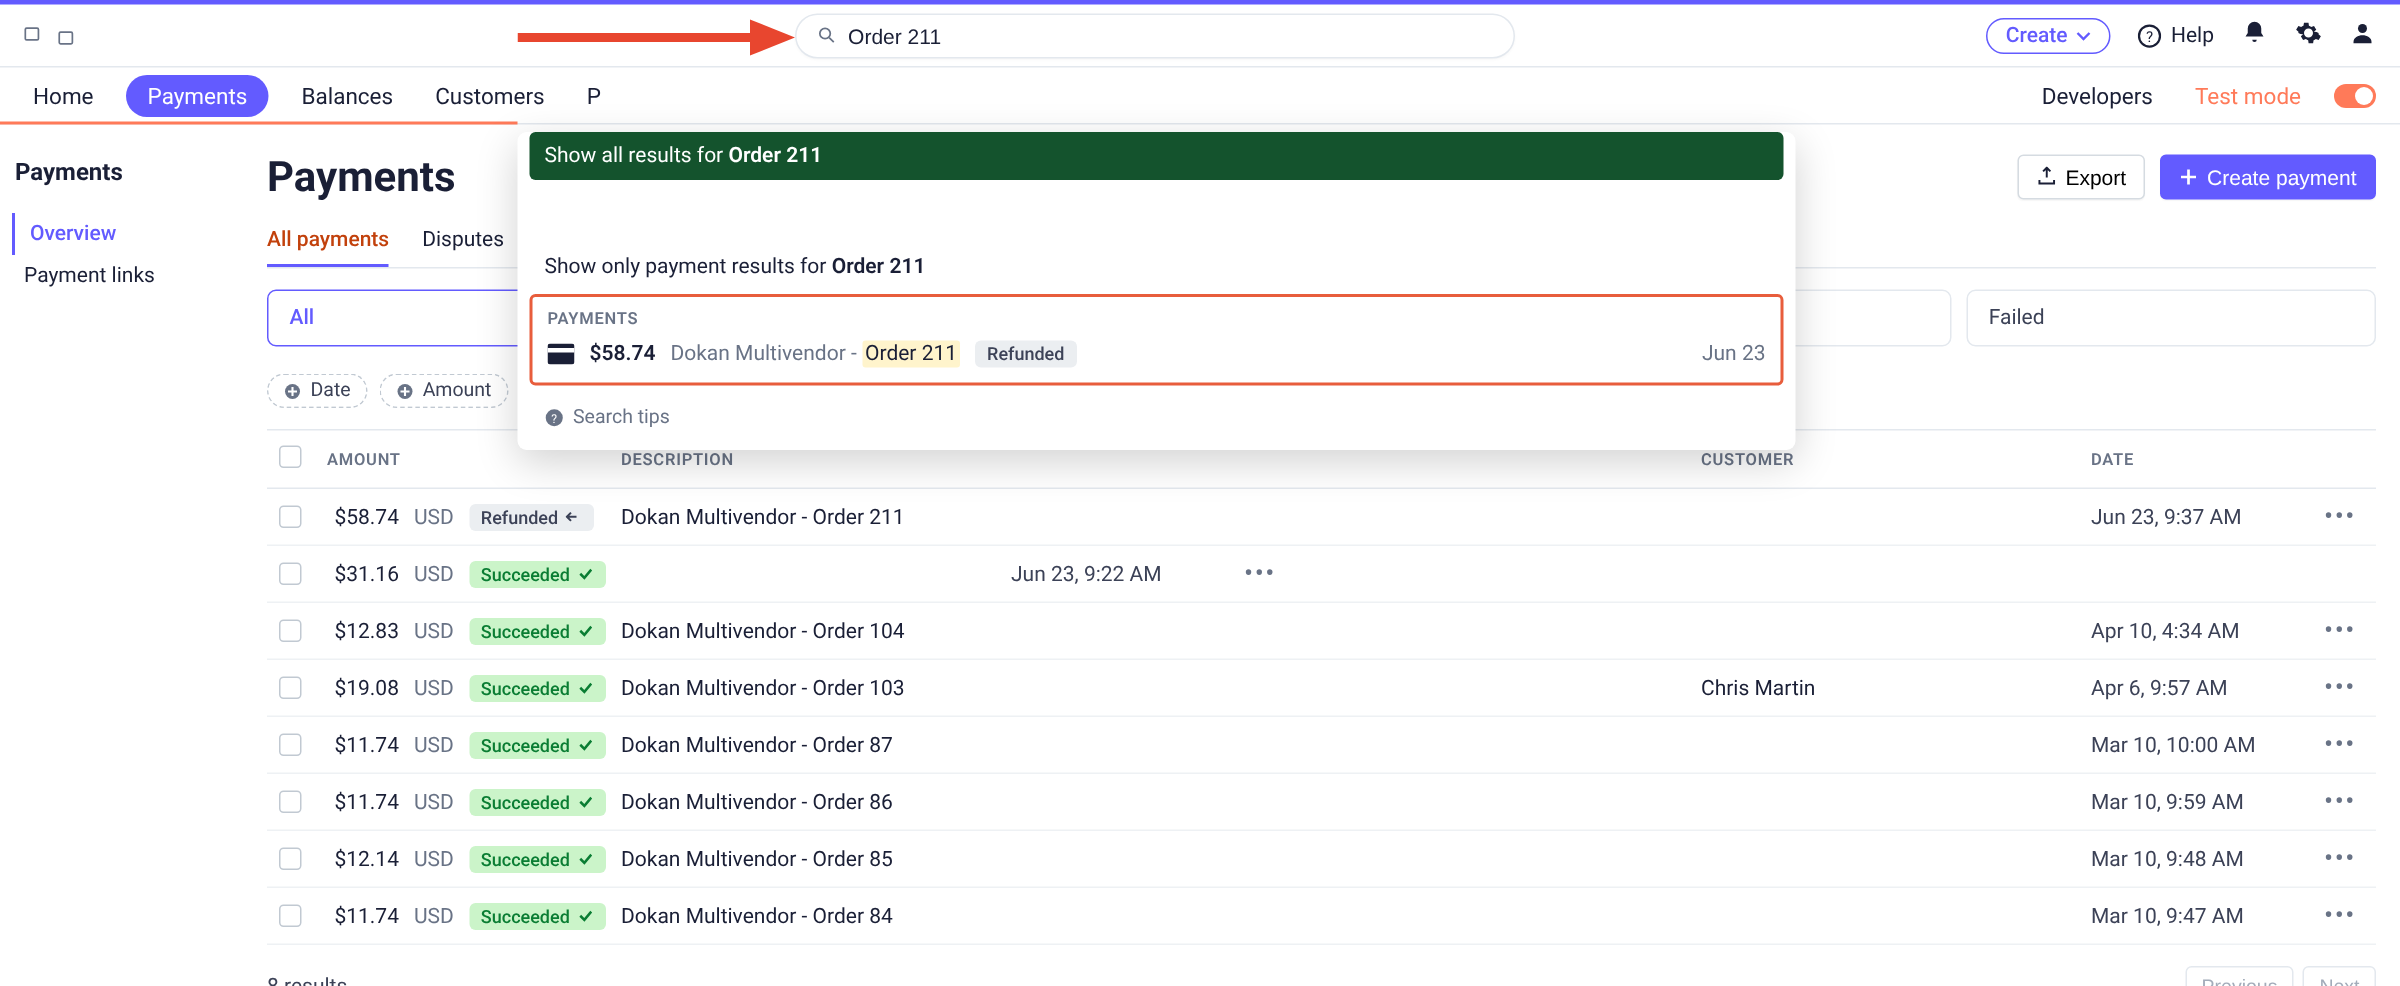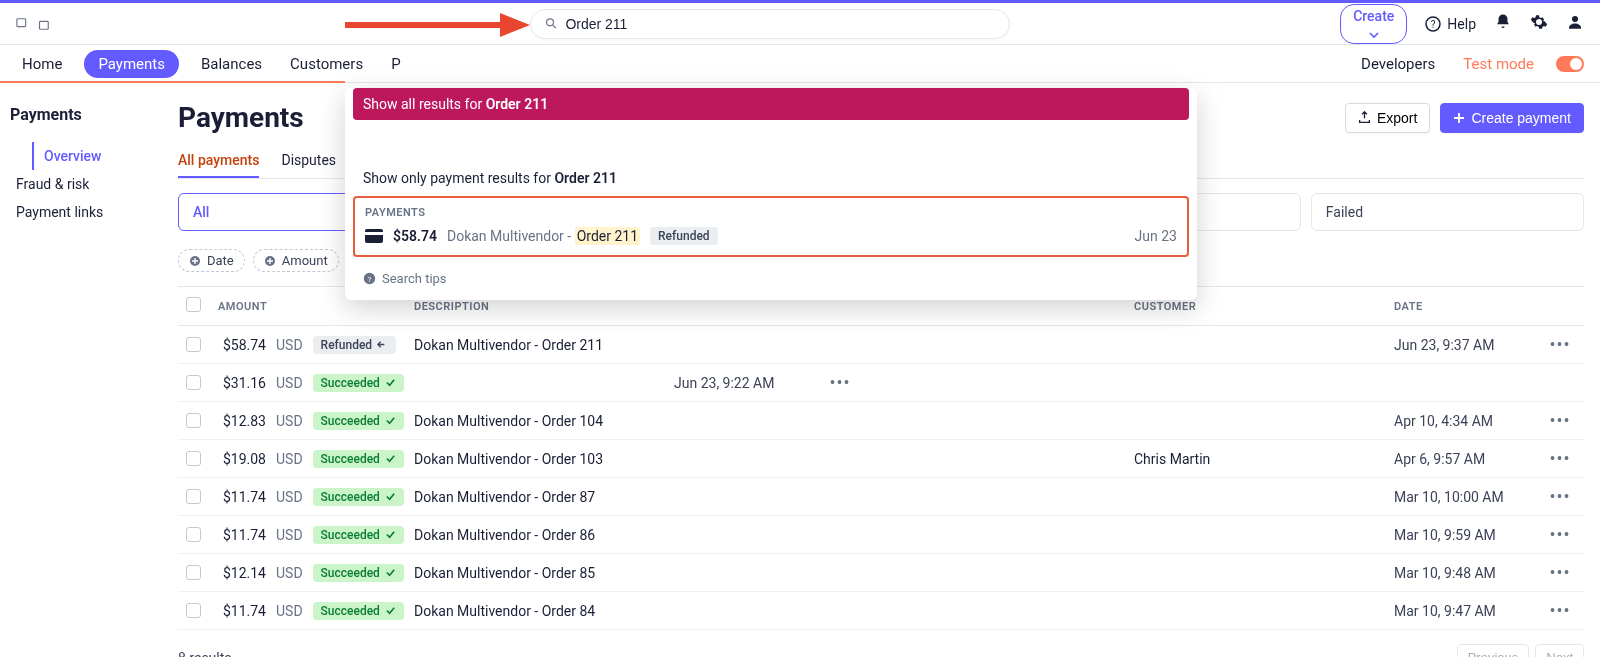--- a/index.html
+++ b/index.html
@@ -11,54 +11,54 @@
 .tab-icons svg { width: 14px; height: 14px; fill: #697386; }
 
 .search-wrap { position: absolute; left: 530px; width: 480px; }
 .search-box { display: flex; align-items: center; height: 30px; border: 1px solid #e3e8ee; border-radius: 16px; padding: 0 14px; background: #fff; box-shadow: 0 1px 2px rgba(0,0,0,0.03); }
 .search-box svg { width: 13px; height: 13px; fill: #697386; margin-right: 8px; }
 .search-box input { border: none; outline: none; font-size: 14px; color: #1a1f36; width: 100%; }
 
 .arrow { position: absolute; left: 345px; top: 6px; }
 
 .topbar-right { margin-left: auto; display: flex; align-items: center; gap: 18px; }
-.create-btn { display: flex; align-items: center; gap: 6px; border: 1.5px solid #635bff; color: #635bff; border-radius: 14px; padding: 3px 12px; font-size: 14px; font-weight: 500; flex-direction: column; }
+.create-btn { display: flex; align-items: center; gap: 6px; border: 1.5px solid #635bff; color: #635bff; border-radius: 14px; padding: 3px 12px; font-size: 14px; font-weight: 500; }
 .help-link { display: flex; align-items: center; gap: 6px; color: #1a1f36; font-size: 14px; }
 .icon-btn svg { width: 18px; height: 18px; fill: #1a1f36; }
 
 .navbar { display: flex; align-items: center; height: 38px; padding: 0 16px; border-bottom: 1px solid #e3e8ee; position: relative; }
 .nav-left { display: flex; align-items: center; gap: 16px; }
 .nav-item { font-size: 15px; color: #1a1f36; padding: 4px 6px; }
 .nav-pill { background: #635bff; color: #fff; padding: 5px 14px; border-radius: 16px; font-size: 15px; }
 .nav-right { margin-left: auto; display: flex; align-items: center; gap: 22px; }
 .test-mode { color: #ff7a59; font-size: 15px; }
 .toggle { width: 28px; height: 16px; background: #ff7a59; border-radius: 8px; position: relative; }
 .toggle::after { content: ""; position: absolute; right: 2px; top: 2px; width: 12px; height: 12px; background: #fff; border-radius: 50%; }
 .accent-bar { position: absolute; left: 0; bottom: -1px; height: 2px; background: #ff7a59; width: 345px; }
 
 .dropdown { position: absolute; left: 345px; top: 88px; width: 852px; background: #fff; border-radius: 6px; box-shadow: 0 8px 28px rgba(0,0,0,0.18); z-index: 100; padding-bottom: 8px; }
-.dd-row1 { background: #be185d; color: #fff; margin: 0 8px; border-radius: 4px; padding: 8px 10px; font-size: 14px; }
+.dd-row1 { background: #14532d; color: #fff; margin: 0 8px; border-radius: 4px; padding: 8px 10px; font-size: 14px; }
 .dd-row1 b, .dd-row2 b { font-weight: 600; }
 .dd-row2 { padding: 10px 18px; font-size: 14px; color: #1a1f36; margin-top: 40px; }
 .dd-section { border: 2px solid #e85d3c; border-radius: 4px; margin: 0 8px 8px; padding: 8px 10px 10px; }
 .dd-section-label { font-size: 11px; color: #697386; letter-spacing: 0.5px; font-weight: 600; margin-bottom: 8px; }
 .dd-item { display: flex; align-items: center; gap: 10px; font-size: 14px; }
 .dd-item .amount { font-weight: 600; }
 .dd-item .desc-pre { color: #697386; }
 .dd-item .hl { background: #fff4cc; padding: 1px 2px; border-radius: 2px; }
 .dd-badge { background: #ebeef1; color: #3c4257; font-size: 12px; padding: 2px 8px; border-radius: 4px; font-weight: 500; }
 .dd-date { margin-left: auto; color: #697386; font-size: 14px; }
 .dd-tips { padding: 6px 18px; font-size: 13px; color: #697386; display: flex; gap: 6px; align-items: center; }
 .dd-card-icon { width: 18px; height: 14px; }
 
 .content { display: flex; }
 .sidebar { width: 170px; padding: 22px 8px 0 8px; }
 .side-title { font-size: 16px; font-weight: 700; margin-left: 2px; margin-bottom: 18px; }
 .side-item { padding: 6px 8px; font-size: 14px; color: #1a1f36; }
-.side-item.active { color: #635bff; font-weight: 500; border-left: 2px solid #635bff; padding-left: 10px; margin-left: 24px; }
+.side-item.active { color: #635bff; font-weight: 500; border-left: 2px solid #635bff; padding-left: 10px; }
 
 .main { flex: 1; padding: 18px 16px 20px 8px; }
 .page-header { display: flex; align-items: center; justify-content: space-between; }
 .page-title { font-size: 28px; font-weight: 700; }
 .page-actions { display: flex; gap: 10px; }
 .btn { display: flex; align-items: center; gap: 6px; border: 1px solid #d5dbe1; border-radius: 4px; padding: 6px 12px; font-size: 14px; background: #fff; box-shadow: 0 1px 1px rgba(0,0,0,0.04); cursor: pointer; }
 .btn-primary { background: #635bff; color: #fff; border-color: #635bff; }
 
 .tabs { display: flex; gap: 22px; margin-top: 18px; border-bottom: 1px solid #e3e8ee; }
 .tab { font-size: 14px; padding-bottom: 8px; color: #1a1f36; }
@@ -200,21 +200,20 @@
         <text x="8" y="12" text-anchor="middle" font-size="10" fill="#fff">?</text>
       </svg>
     <span>Search tips</span>
   </div>
 </div>
 
 <div class="content">
   <div class="sidebar">
     <div class="side-title">Payments</div>
     <div class="side-item active">Overview</div>
-    <div class="side-item">Fraud &amp; risk</div>
     <div class="side-item">Payment links</div>
   </div>
 
   <div class="main">
     <div class="page-header">
       <div class="page-title">Payments</div>
       <div class="page-actions">
         <button class="btn">
           <svg width="13" height="13" viewBox="0 0 16 16">
               <path d="M8 1v8M5 4l3-3 3 3M2 11v3h12v-3" fill="none" stroke="#1a1f36" stroke-width="1.6"></path>

